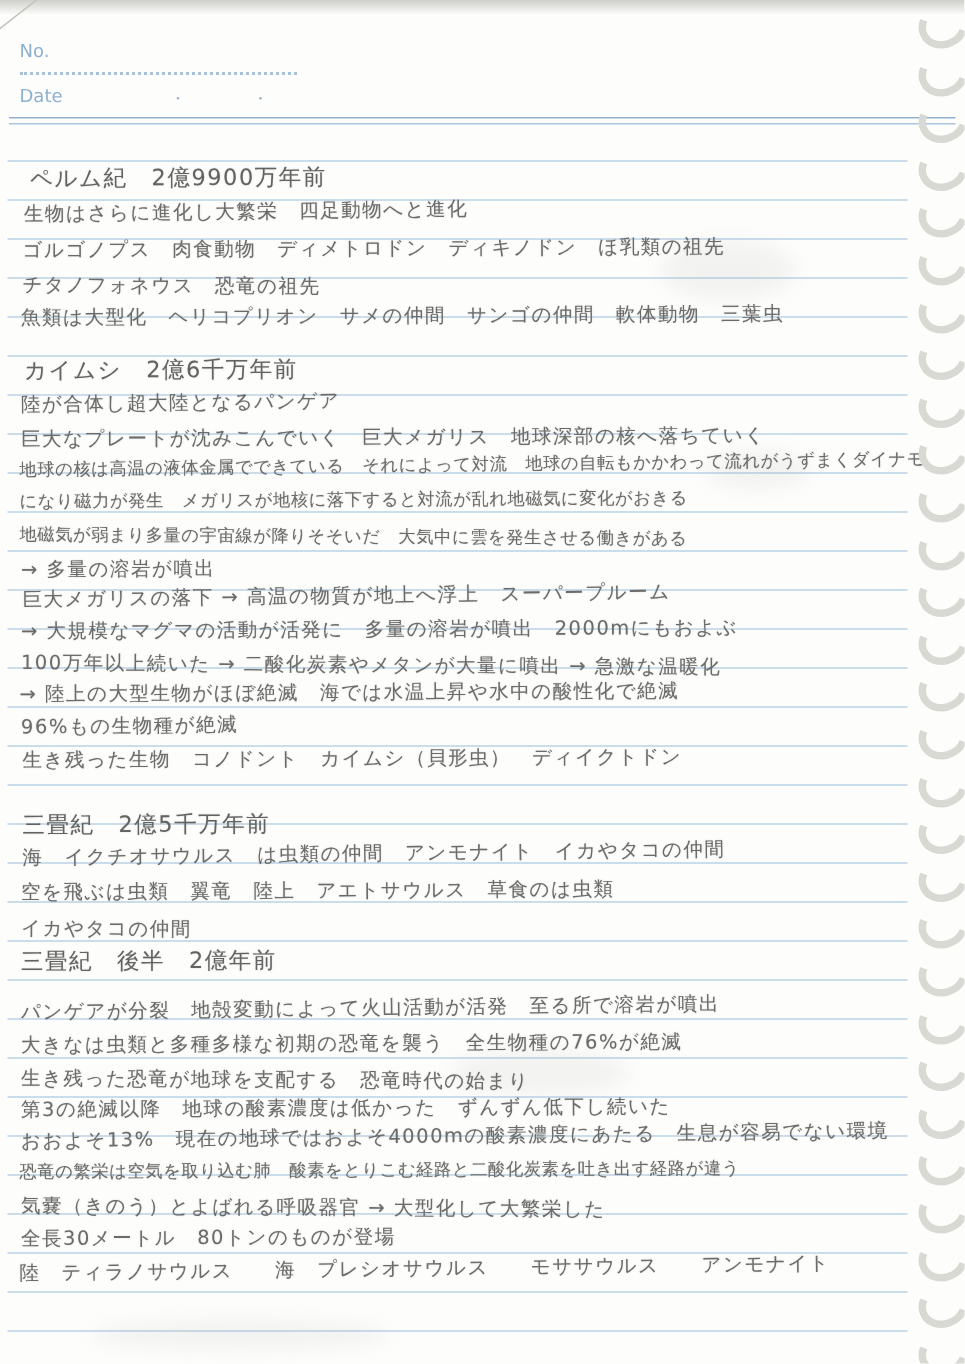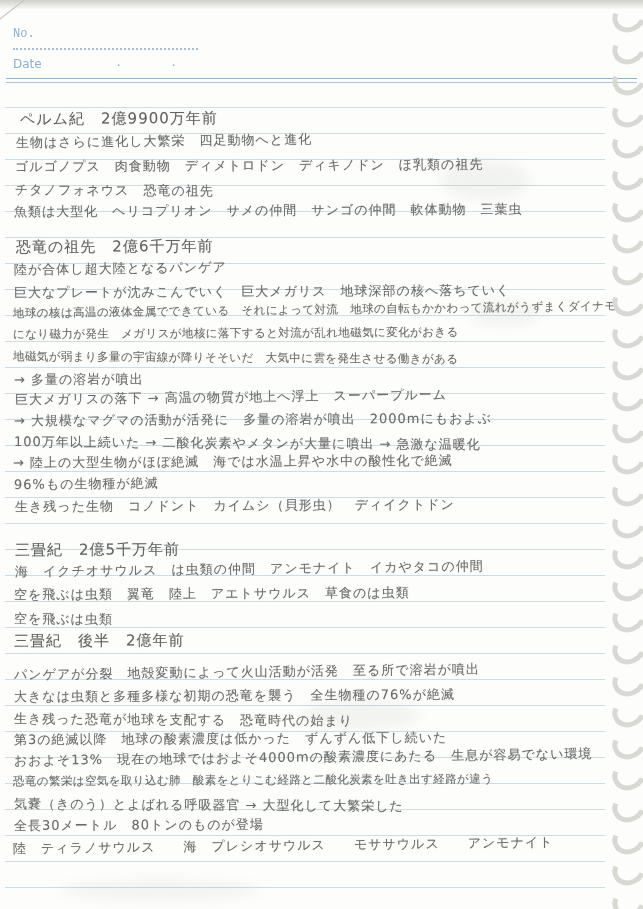--- a/index.html
+++ b/index.html
@@ -7,21 +7,21 @@
     width:643px;height:909px;position:relative;overflow:hidden;
     background:#fdfdfb;
     font-family:"DejaVu Sans",sans-serif;
   }
   
   .edge-top{position:absolute;left:0;top:0;width:643px;height:10px;
     background:linear-gradient(to bottom,#cfcfcb,rgba(255,255,255,0));}
   .corner-crease{position:absolute;left:-8px;top:6px;width:48px;height:1px;
     background:#c2c2be;transform:rotate(-38deg);}
   
-  .no-label{position:absolute;left:13px;top:27px;font-size:12px;color:#8cb0cf;font-family:Liberation Mono, monospace;}
+  .no-label{position:absolute;left:13px;top:27px;font-size:12px;color:#8cb0cf;}
   .no-dotline{position:absolute;left:13px;top:40px;width:185px;height:8px;
     border-bottom:2px dotted #a7c1d8;}
   .date-label{position:absolute;left:13px;top:57px;font-size:12px;color:#8cb0cf;}
   .date-dot{position:absolute;top:58px;font-size:11px;color:#9eb6c9;}
   .header-rule{position:absolute;left:6px;top:78px;width:631px;height:3px;
     border-top:1px solid #8fb2d2;border-bottom:1px solid #aac6de;}
   
   .ruled{position:absolute;left:5px;top:82px;width:600px;height:813px;
     background:repeating-linear-gradient(to bottom,
       rgba(0,0,0,0) 0px,rgba(0,0,0,0) 25px,#cbdceb 25px,#cbdceb 26px);}
@@ -61,38 +61,38 @@
 <div class="smudge" style="left:60px;top:880px;width:200px;height:20px"></div>
 
 <div>
 
   <div class="hw h r1" style="top:110px;left:20px">ペルム紀　2億9900万年前</div>
   <div class="hw m r0" style="top:134px;left:16px">生物はさらに進化し大繁栄　四足動物へと進化</div>
   <div class="hw m r1" style="top:158px;left:15px">ゴルゴノプス　肉食動物　ディメトロドン　ディキノドン　ほ乳類の祖先</div>
   <div class="hw m r2" style="top:181px;left:15px">チタノフォネウス　恐竜の祖先</div>
   <div class="hw m r1" style="top:203px;left:14px">魚類は大型化　ヘリコプリオン　サメの仲間　サンゴの仲間　軟体動物　三葉虫</div>
 
-  <div class="hw h r1" style="top:238px;left:16px">恐竜の祖先　2億6千万年前</div>
+  <div class="hw h r1" style="top:238px;left:16px">カイムシ　2億6千万年前</div>
   <div class="hw m r0" style="top:261px;left:14px">陸が合体し超大陸となるパンゲア</div>
   <div class="hw m r1" style="top:284px;left:14px">巨大なプレートが沈みこんでいく　巨大メガリス　地球深部の核へ落ちていく</div>
   <div class="hw s r0" style="top:306px;left:13px">地球の核は高温の液体金属でできている　それによって対流　地球の自転もかかわって流れがうずまくダイナモ</div>
   <div class="hw s r1" style="top:327px;left:13px">になり磁力が発生　メガリスが地核に落下すると対流が乱れ地磁気に変化がおきる</div>
   <div class="hw s r2" style="top:349px;left:13px">地磁気が弱まり多量の宇宙線が降りそそいだ　大気中に雲を発生させる働きがある</div>
   <div class="hw m r1" style="top:371px;left:14px">→ 多量の溶岩が噴出</div>
   <div class="hw m r0" style="top:391px;left:15px">巨大メガリスの落下 → 高温の物質が地上へ浮上　スーパープルーム</div>
   <div class="hw m r1" style="top:412px;left:14px">→ 大規模なマグマの活動が活発に　多量の溶岩が噴出　2000mにもおよぶ</div>
   <div class="hw m r2" style="top:433px;left:14px">100万年以上続いた → 二酸化炭素やメタンが大量に噴出 → 急激な温暖化</div>
   <div class="hw m r1" style="top:454px;left:13px">→ 陸上の大型生物がほぼ絶滅　海では水温上昇や水中の酸性化で絶滅</div>
   <div class="hw m r0" style="top:476px;left:14px">96%もの生物種が絶滅</div>
   <div class="hw m r1" style="top:498px;left:15px">生き残った生物　コノドント　カイムシ（貝形虫）　ディイクトドン</div>
 
   <div class="hw h r1" style="top:541px;left:15px">三畳紀　2億5千万年前</div>
   <div class="hw m r0" style="top:563px;left:15px">海　イクチオサウルス　は虫類の仲間　アンモナイト　イカやタコの仲間</div>
   <div class="hw m r1" style="top:586px;left:14px">空を飛ぶは虫類　翼竜　陸上　アエトサウルス　草食のは虫類</div>
-  <div class="hw m r2" style="top:610px;left:14px">空を飛ぶは虫類</div>
+  <div class="hw m r2" style="top:610px;left:14px">イカやタコの仲間</div>
 
   <div class="hw h r1" style="top:632px;left:14px">三畳紀　後半　2億年前</div>
   <div class="hw m r0" style="top:666px;left:14px">パンゲアが分裂　地殻変動によって火山活動が活発　至る所で溶岩が噴出</div>
   <div class="hw m r1" style="top:688px;left:14px">大きなは虫類と多種多様な初期の恐竜を襲う　全生物種の76%が絶滅</div>
   <div class="hw m r2" style="top:710px;left:14px">生き残った恐竜が地球を支配する　恐竜時代の始まり</div>
   <div class="hw m r1" style="top:731px;left:14px">第3の絶滅以降　地球の酸素濃度は低かった　ずんずん低下し続いた</div>
   <div class="hw m r0" style="top:752px;left:14px">おおよそ13%　現在の地球ではおよそ4000mの酸素濃度にあたる　生息が容易でない環境</div>
   <div class="hw s r1" style="top:774px;left:13px">恐竜の繁栄は空気を取り込む肺　酸素をとりこむ経路と二酸化炭素を吐き出す経路が違う</div>
   <div class="hw m r2" style="top:795px;left:14px">気嚢（きのう）とよばれる呼吸器官 → 大型化して大繁栄した</div>
   <div class="hw m r1" style="top:817px;left:14px">全長30メートル　80トンのものが登場</div>

